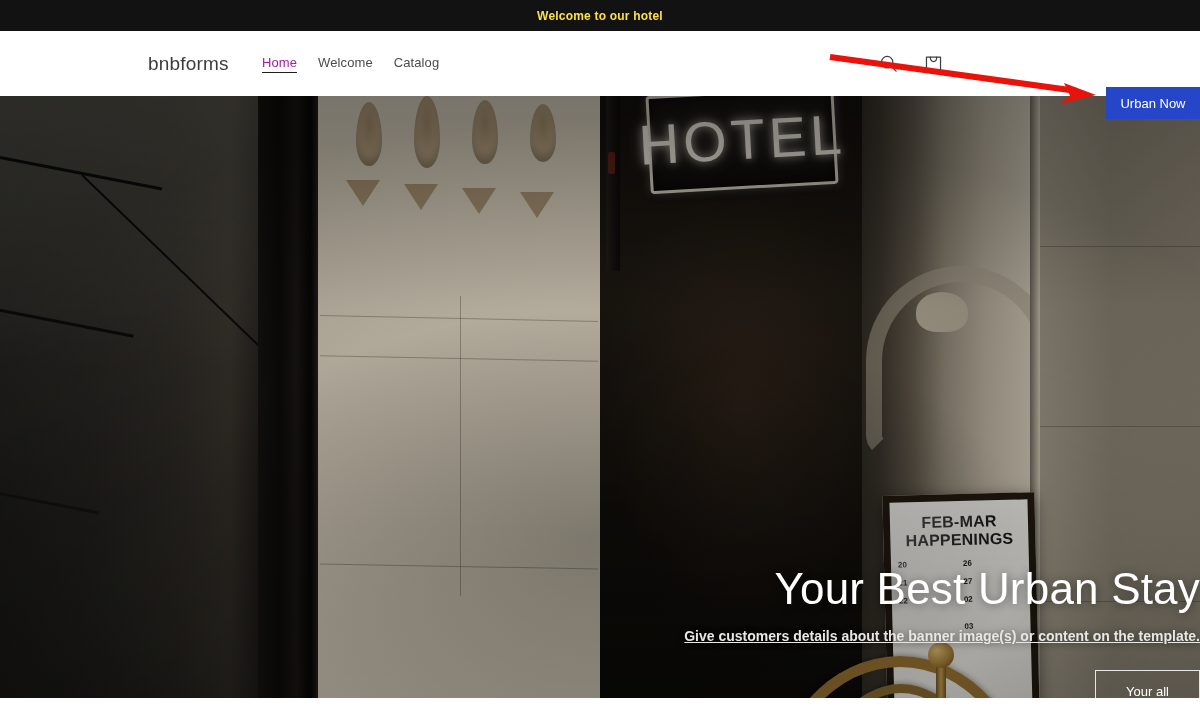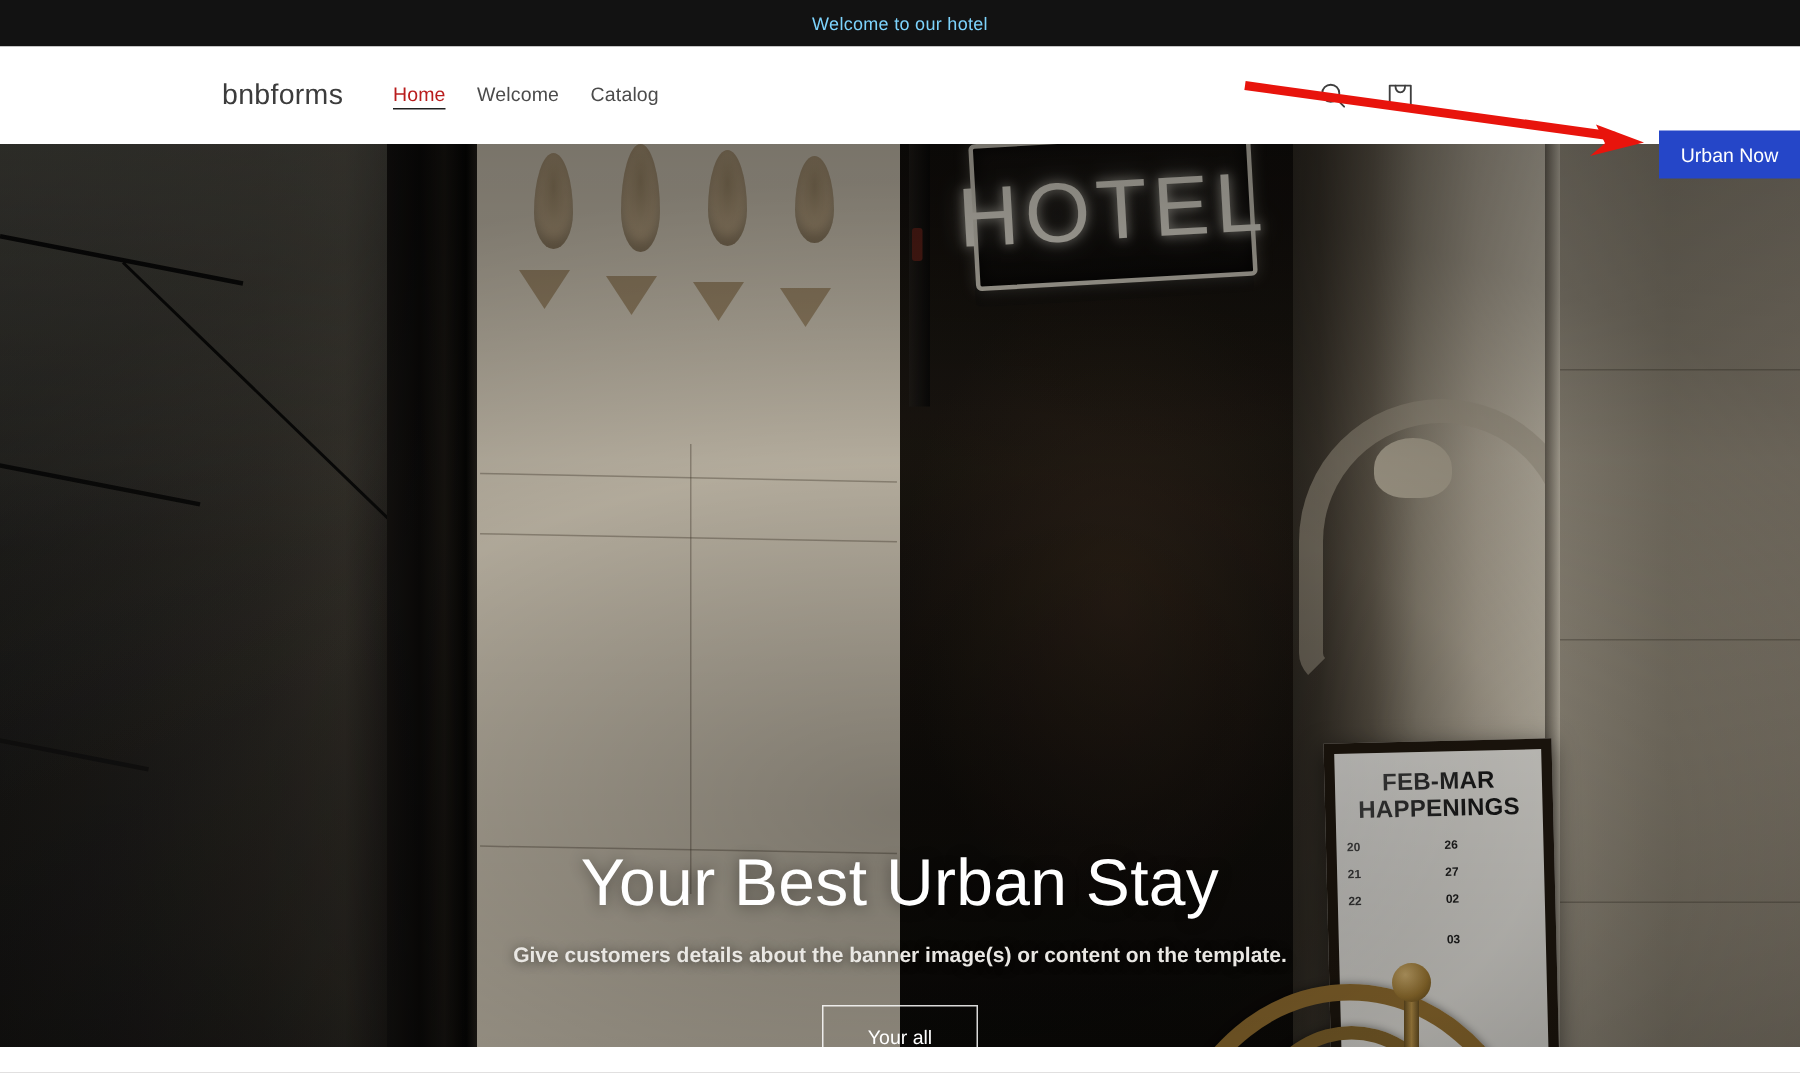--- a/index.html
+++ b/index.html
@@ -13,23 +13,23 @@
   .page { position: relative; width: 1200px; height: 715px; background:#fff; }
 
   
   .announcement {
     position: absolute; top: 0; left: 0;
     width: 1200px; height: 31px;
     background: #121212;
     display: flex; align-items: center; justify-content: center;
   }
   .announcement-text {
-    color: #7dd3fc;
+    color: #fde047;
     font-size: 12px;
-    font-weight: 400;
+    font-weight: 700;
     letter-spacing: .2px;
   }
 
   
   .site-header {
     position: absolute; top: 31px; left: 0;
     width: 1200px; height: 65px;
     background: #ffffff;
     display: flex; align-items: center;
   }
@@ -48,21 +48,21 @@
   .main-nav {
     position: absolute; left: 262px; top: 50%;
     transform: translateY(-50%);
     display: flex; align-items: center; gap: 21px;
   }
   .nav-link {
     font-size: 13px; color: #4b4b4b;
     text-decoration: none; letter-spacing: .1px;
     padding-bottom: 2px;
   }
-  .nav-link.active { color: #b91c1c; border-bottom: 1px solid #1f1f1f; }
+  .nav-link.active { color: #a21caf; border-bottom: 1px solid #1f1f1f; }
 
   .header-actions {
     position: absolute; right: 138px; top: 50%;
     transform: translateY(-50%);
     display: flex; align-items: center; gap: 19px;
   }
   .icon-btn {
     width: 26px; height: 26px;
     display: flex; align-items: center; justify-content: center;
     background: none; border: none; cursor: pointer;
@@ -250,31 +250,32 @@
   
   .hero-overlay {
     position:absolute; inset:0;
     background:
       radial-gradient(ellipse 780px 420px at 50% 74%, rgba(0,0,0,.30) 0%, rgba(0,0,0,.10) 55%, rgba(0,0,0,.28) 100%),
       linear-gradient(180deg, rgba(0,0,0,.20) 0%, rgba(0,0,0,.05) 35%, rgba(0,0,0,.22) 100%);
   }
 
   .hero-content {
     position:absolute; left:0; right:0; top:470px;
-    text-align:center; color:#fff;
+    text-align:right; color:#fff;
   }
   .hero-title {
     font-size: 44px; font-weight: 400; line-height: 1.05;
     color:#ffffff; letter-spacing:.2px;
     text-shadow: 0 1px 10px rgba(0,0,0,.45);
   }
   .hero-sub {
     margin-top: 16px;
     font-size: 14px; font-weight: 600; color:#e9e7e3;
     text-shadow: 0 1px 7px rgba(0,0,0,.55);
+    text-decoration: underline;
   }
   .hero-cta {
     display:inline-block; margin-top: 26px;
     padding: 13px 30px;
     border: 1px solid rgba(255,255,255,.85);
     color:#fff; font-size:13px; background:transparent;
     text-decoration:none; cursor:pointer;
     font-family:"Liberation Sans", sans-serif;
   }
 

